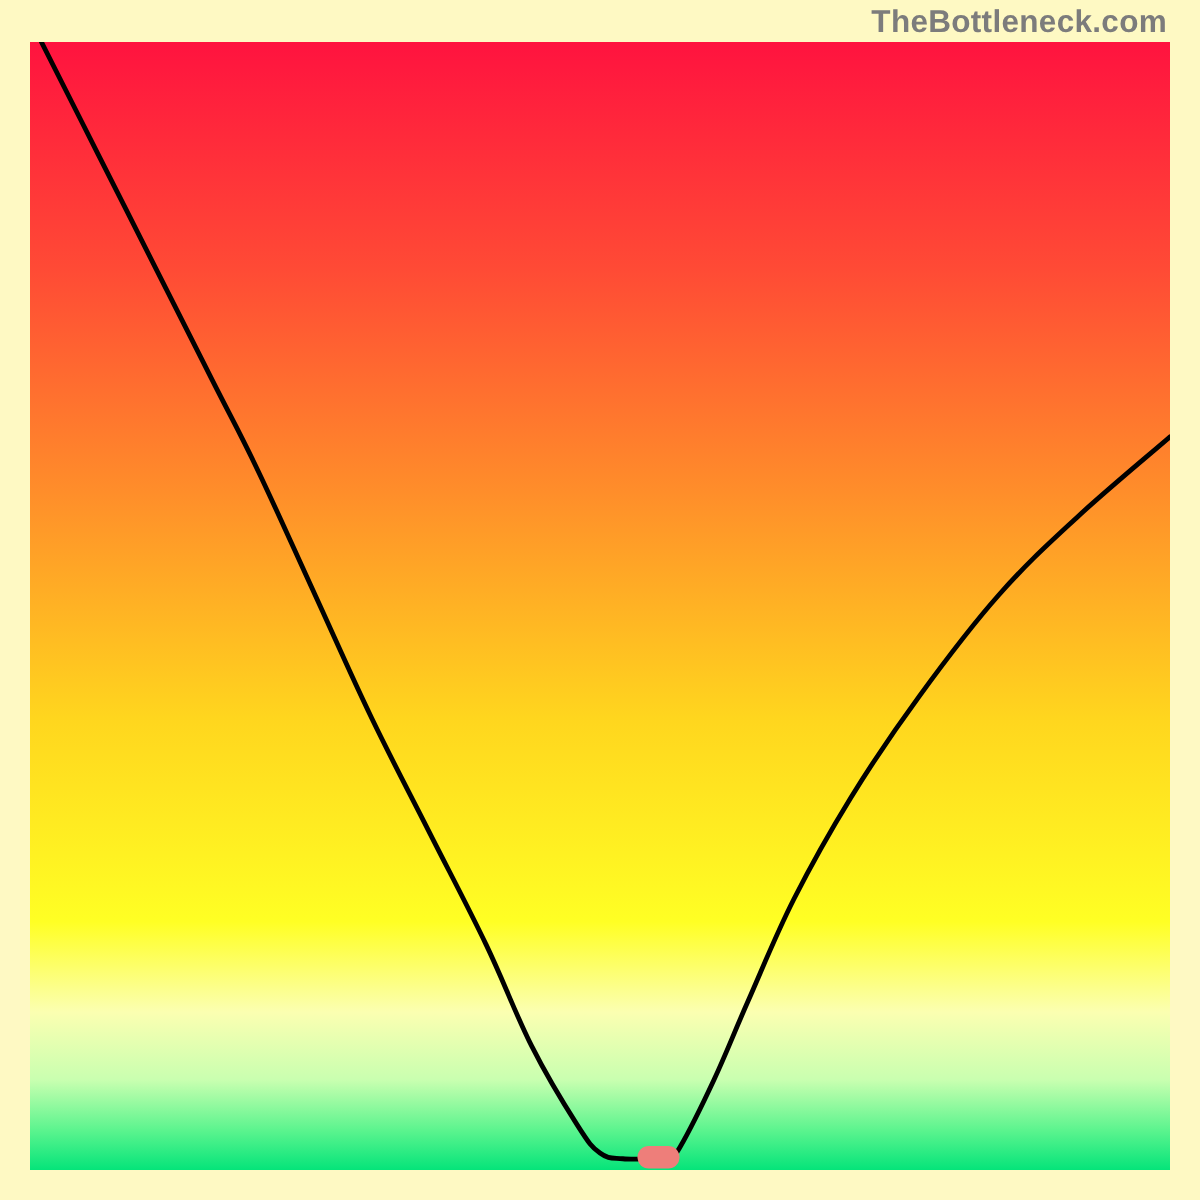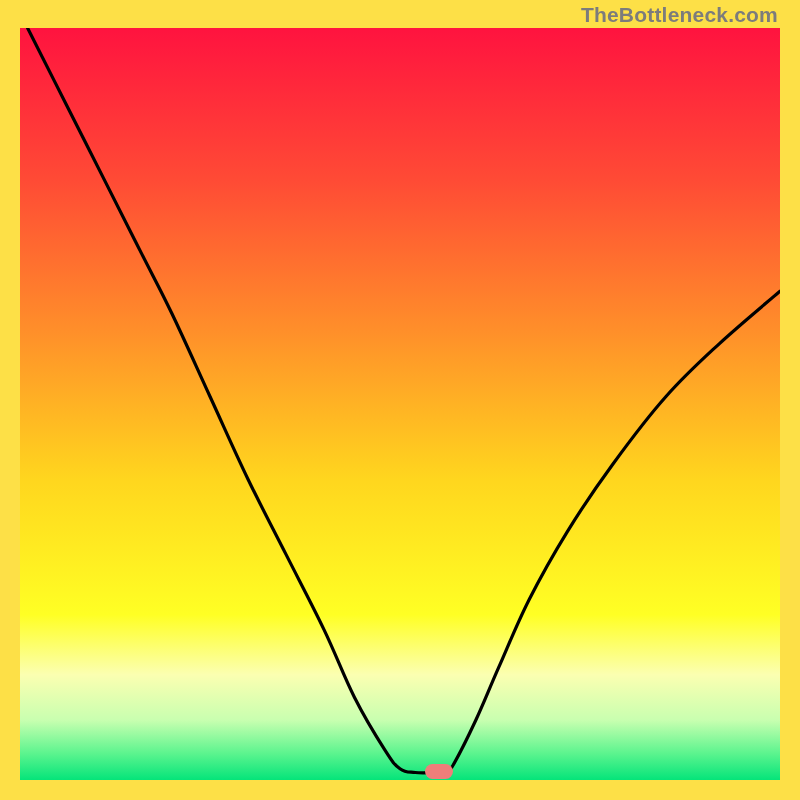--- a/index.html
+++ b/index.html
@@ -8,21 +8,21 @@
     width: 800px;
     height: 800px;
     background: #000;
     overflow: hidden;
     font-family: Arial, Helvetica, sans-serif;
   }
   .frame {
     position: relative;
     width: 800px;
     height: 800px;
-    background: #fde047;
+    background: #fef9c3;
   }
   .plot-area {
     position: absolute;
     left: 20px;
     top: 28px;
     width: 760px;
     height: 752px;
     overflow: hidden;
   }
   .gradient-bg {

